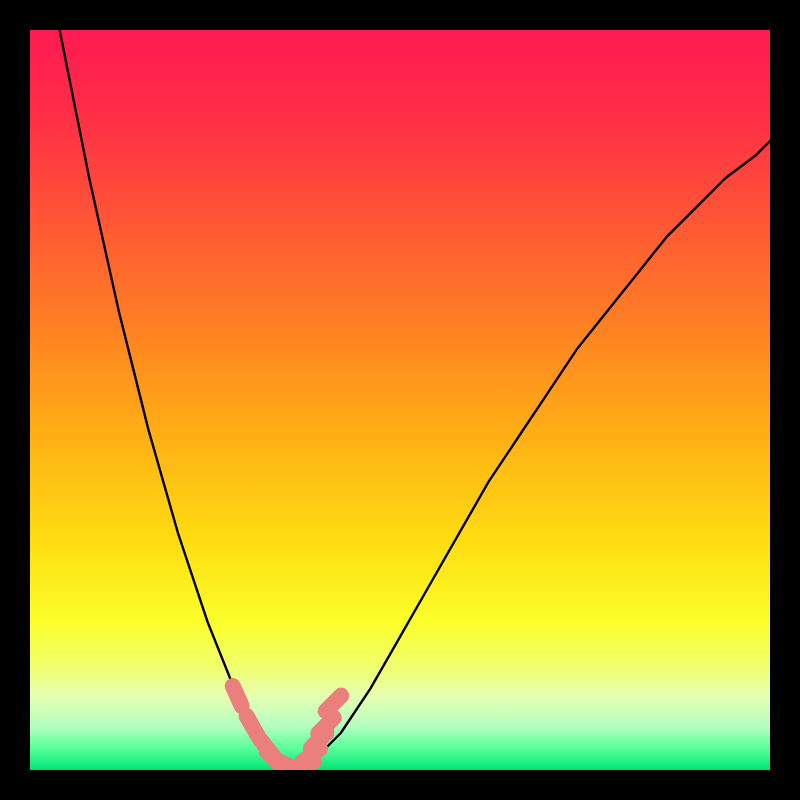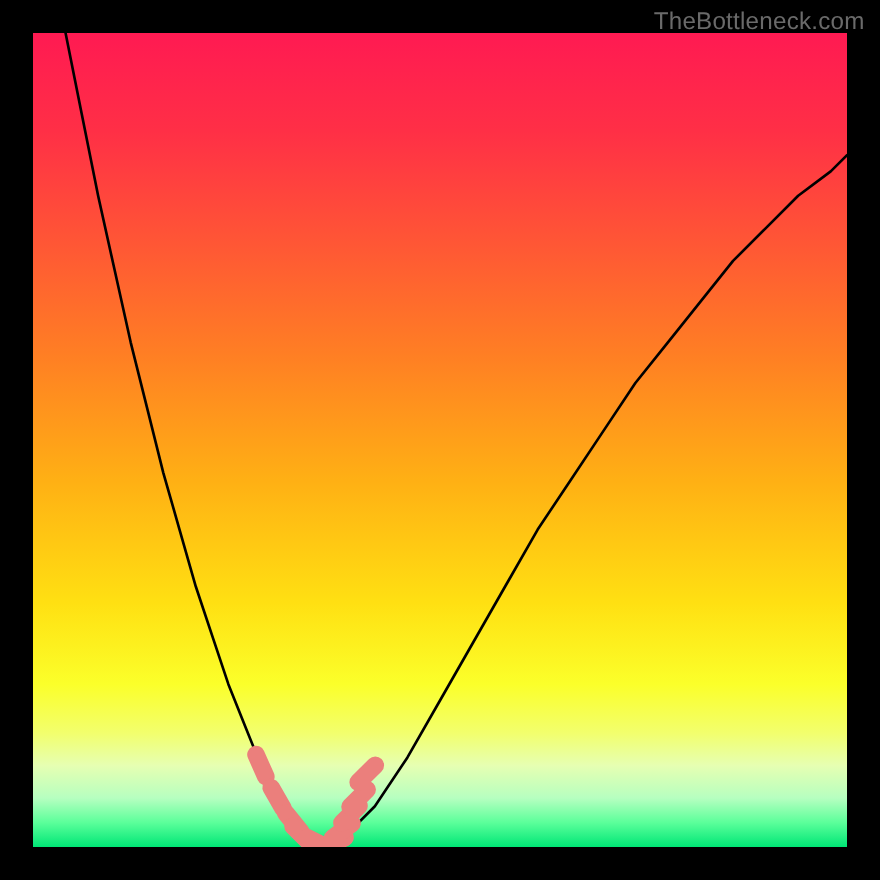--- a/index.html
+++ b/index.html
@@ -34,21 +34,20 @@
     width: 740px;
     height: 740px;
     display: block;
   }
 </style>
 </head>
 <body>
 
 <div class="stage">
 
-  <div class="watermark">TheBottleneck.com</div>
 
   <svg class="plot" viewBox="0 0 740 740" preserveAspectRatio="none">
     <defs>
       <linearGradient id="bg-grad" x1="0" y1="0" x2="0" y2="1">
 
       <stop offset="0.00%" stop-color="#ff1a52"></stop>
           <stop offset="12.00%" stop-color="#ff2f46"></stop>
           <stop offset="25.00%" stop-color="#ff5436"></stop>
           <stop offset="40.00%" stop-color="#ff8023"></stop>
           <stop offset="55.00%" stop-color="#ffb014"></stop>

